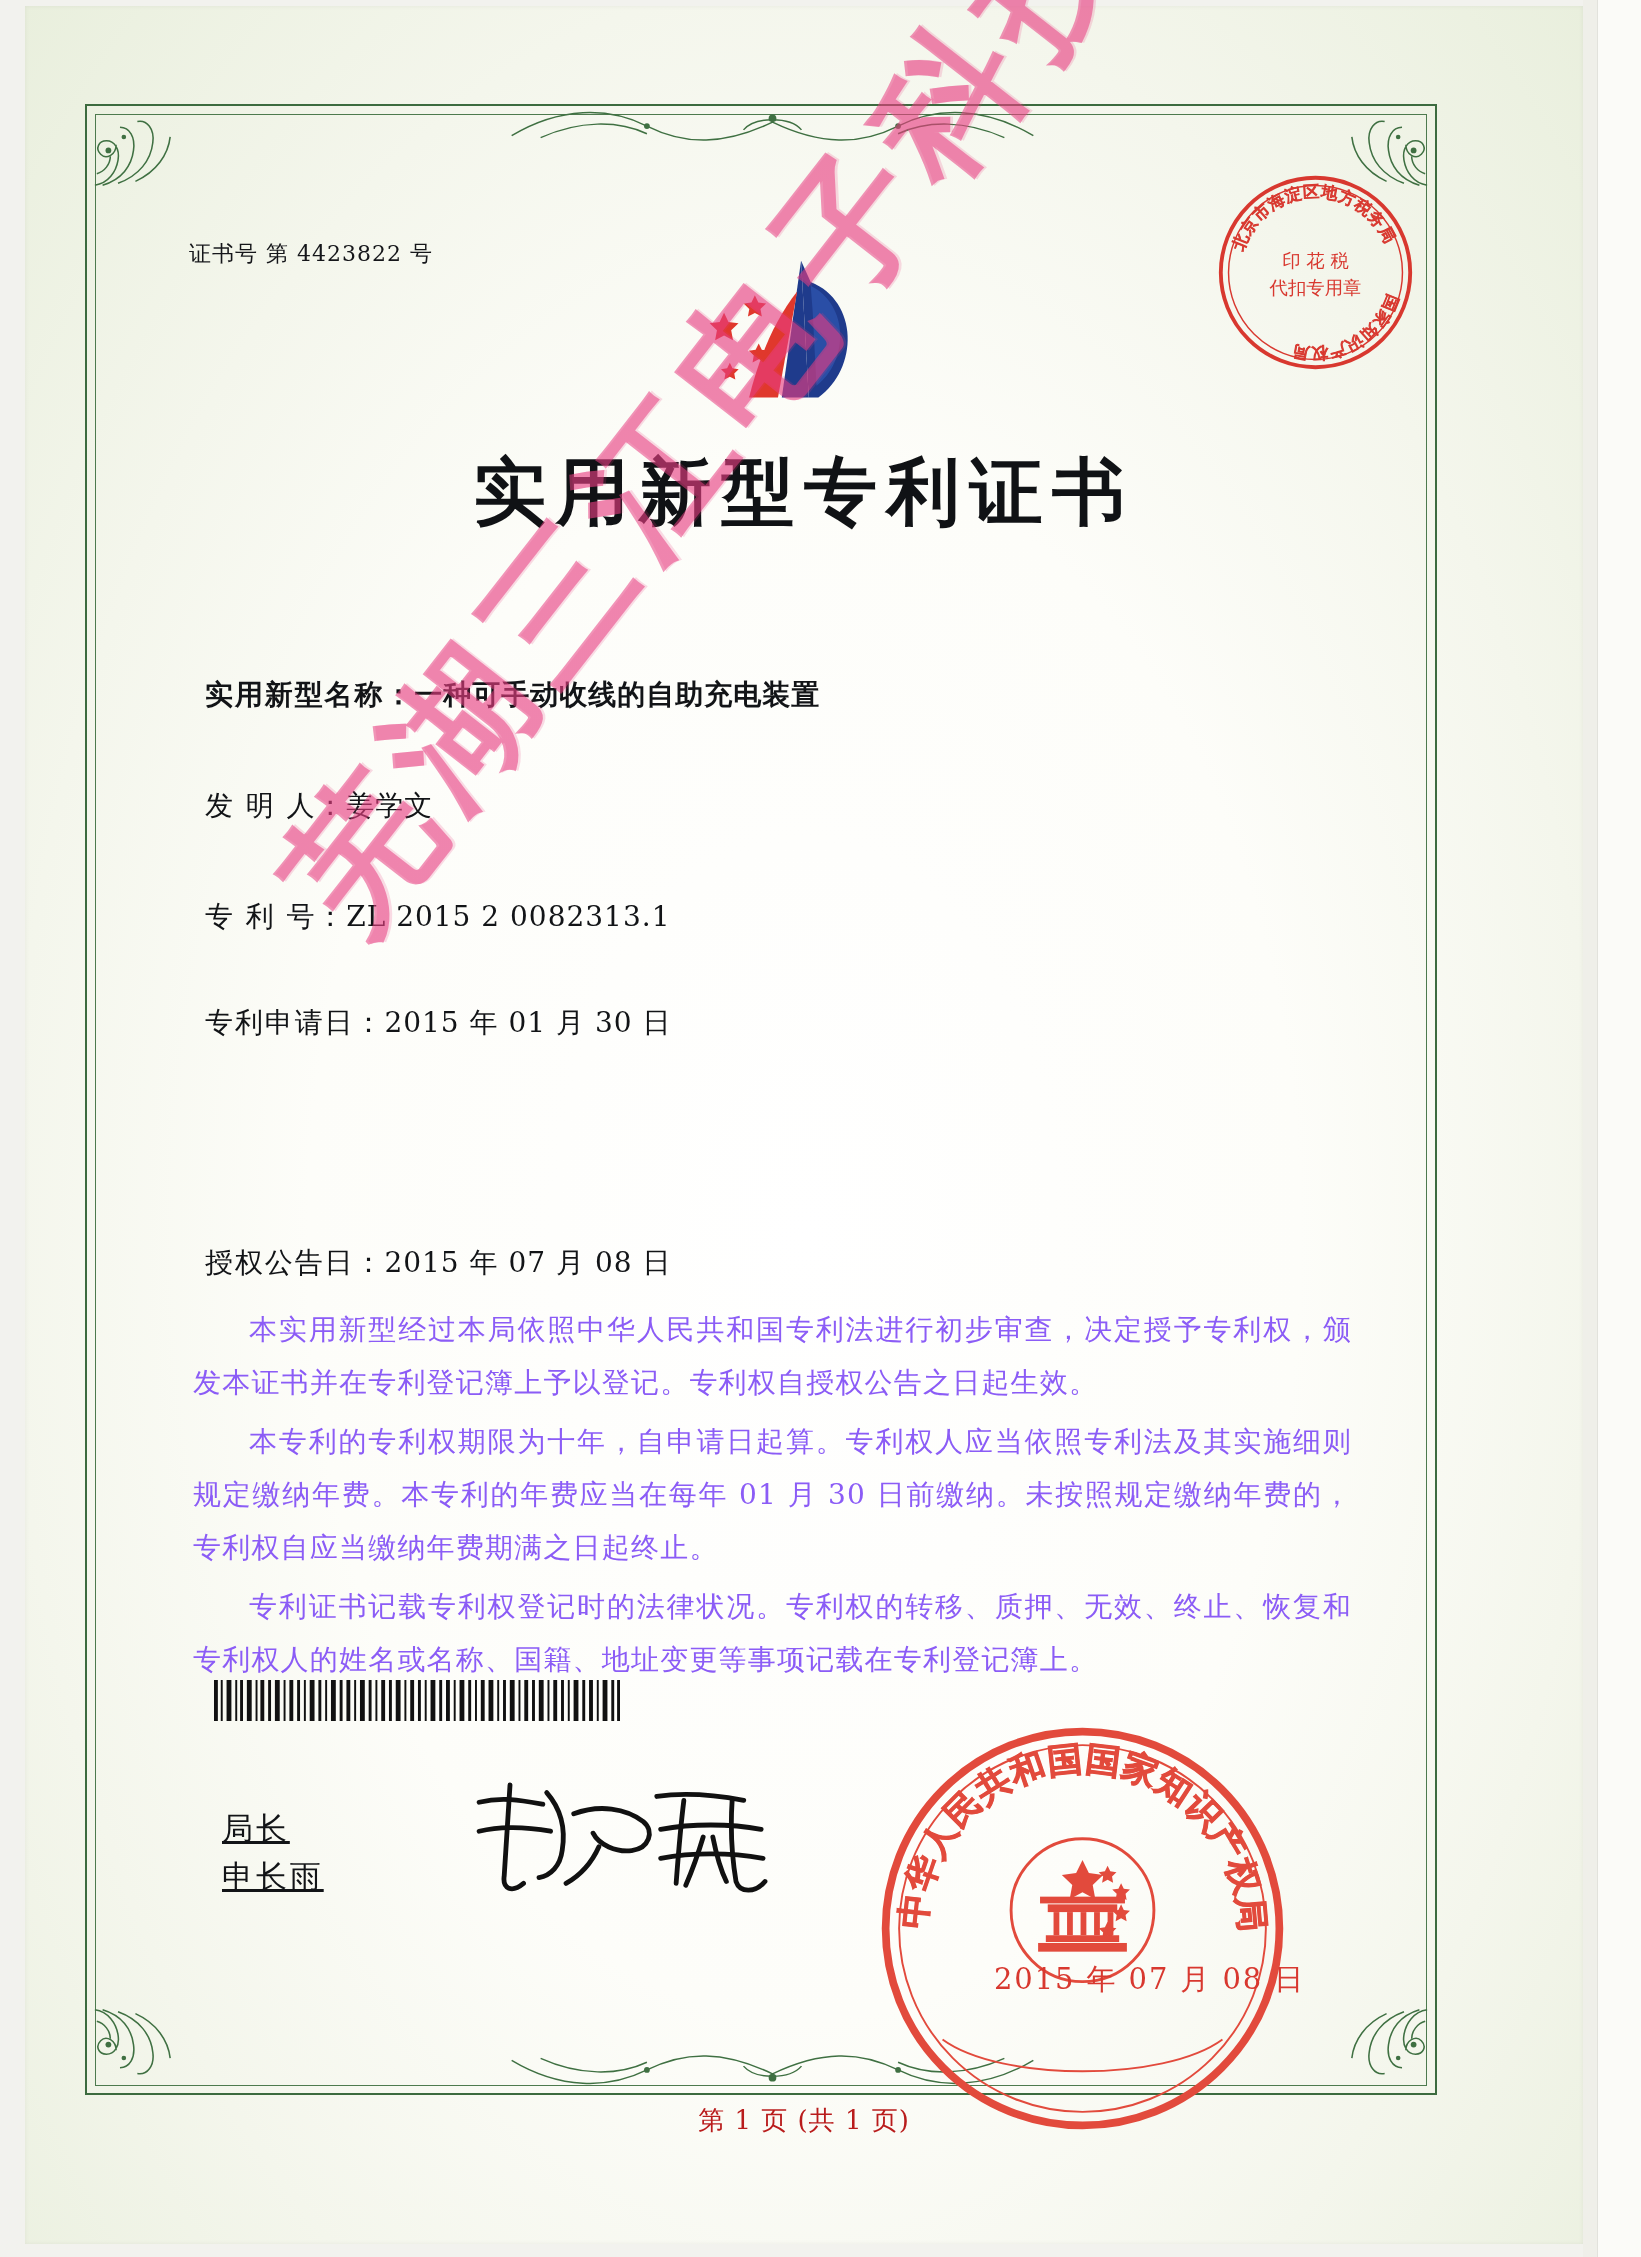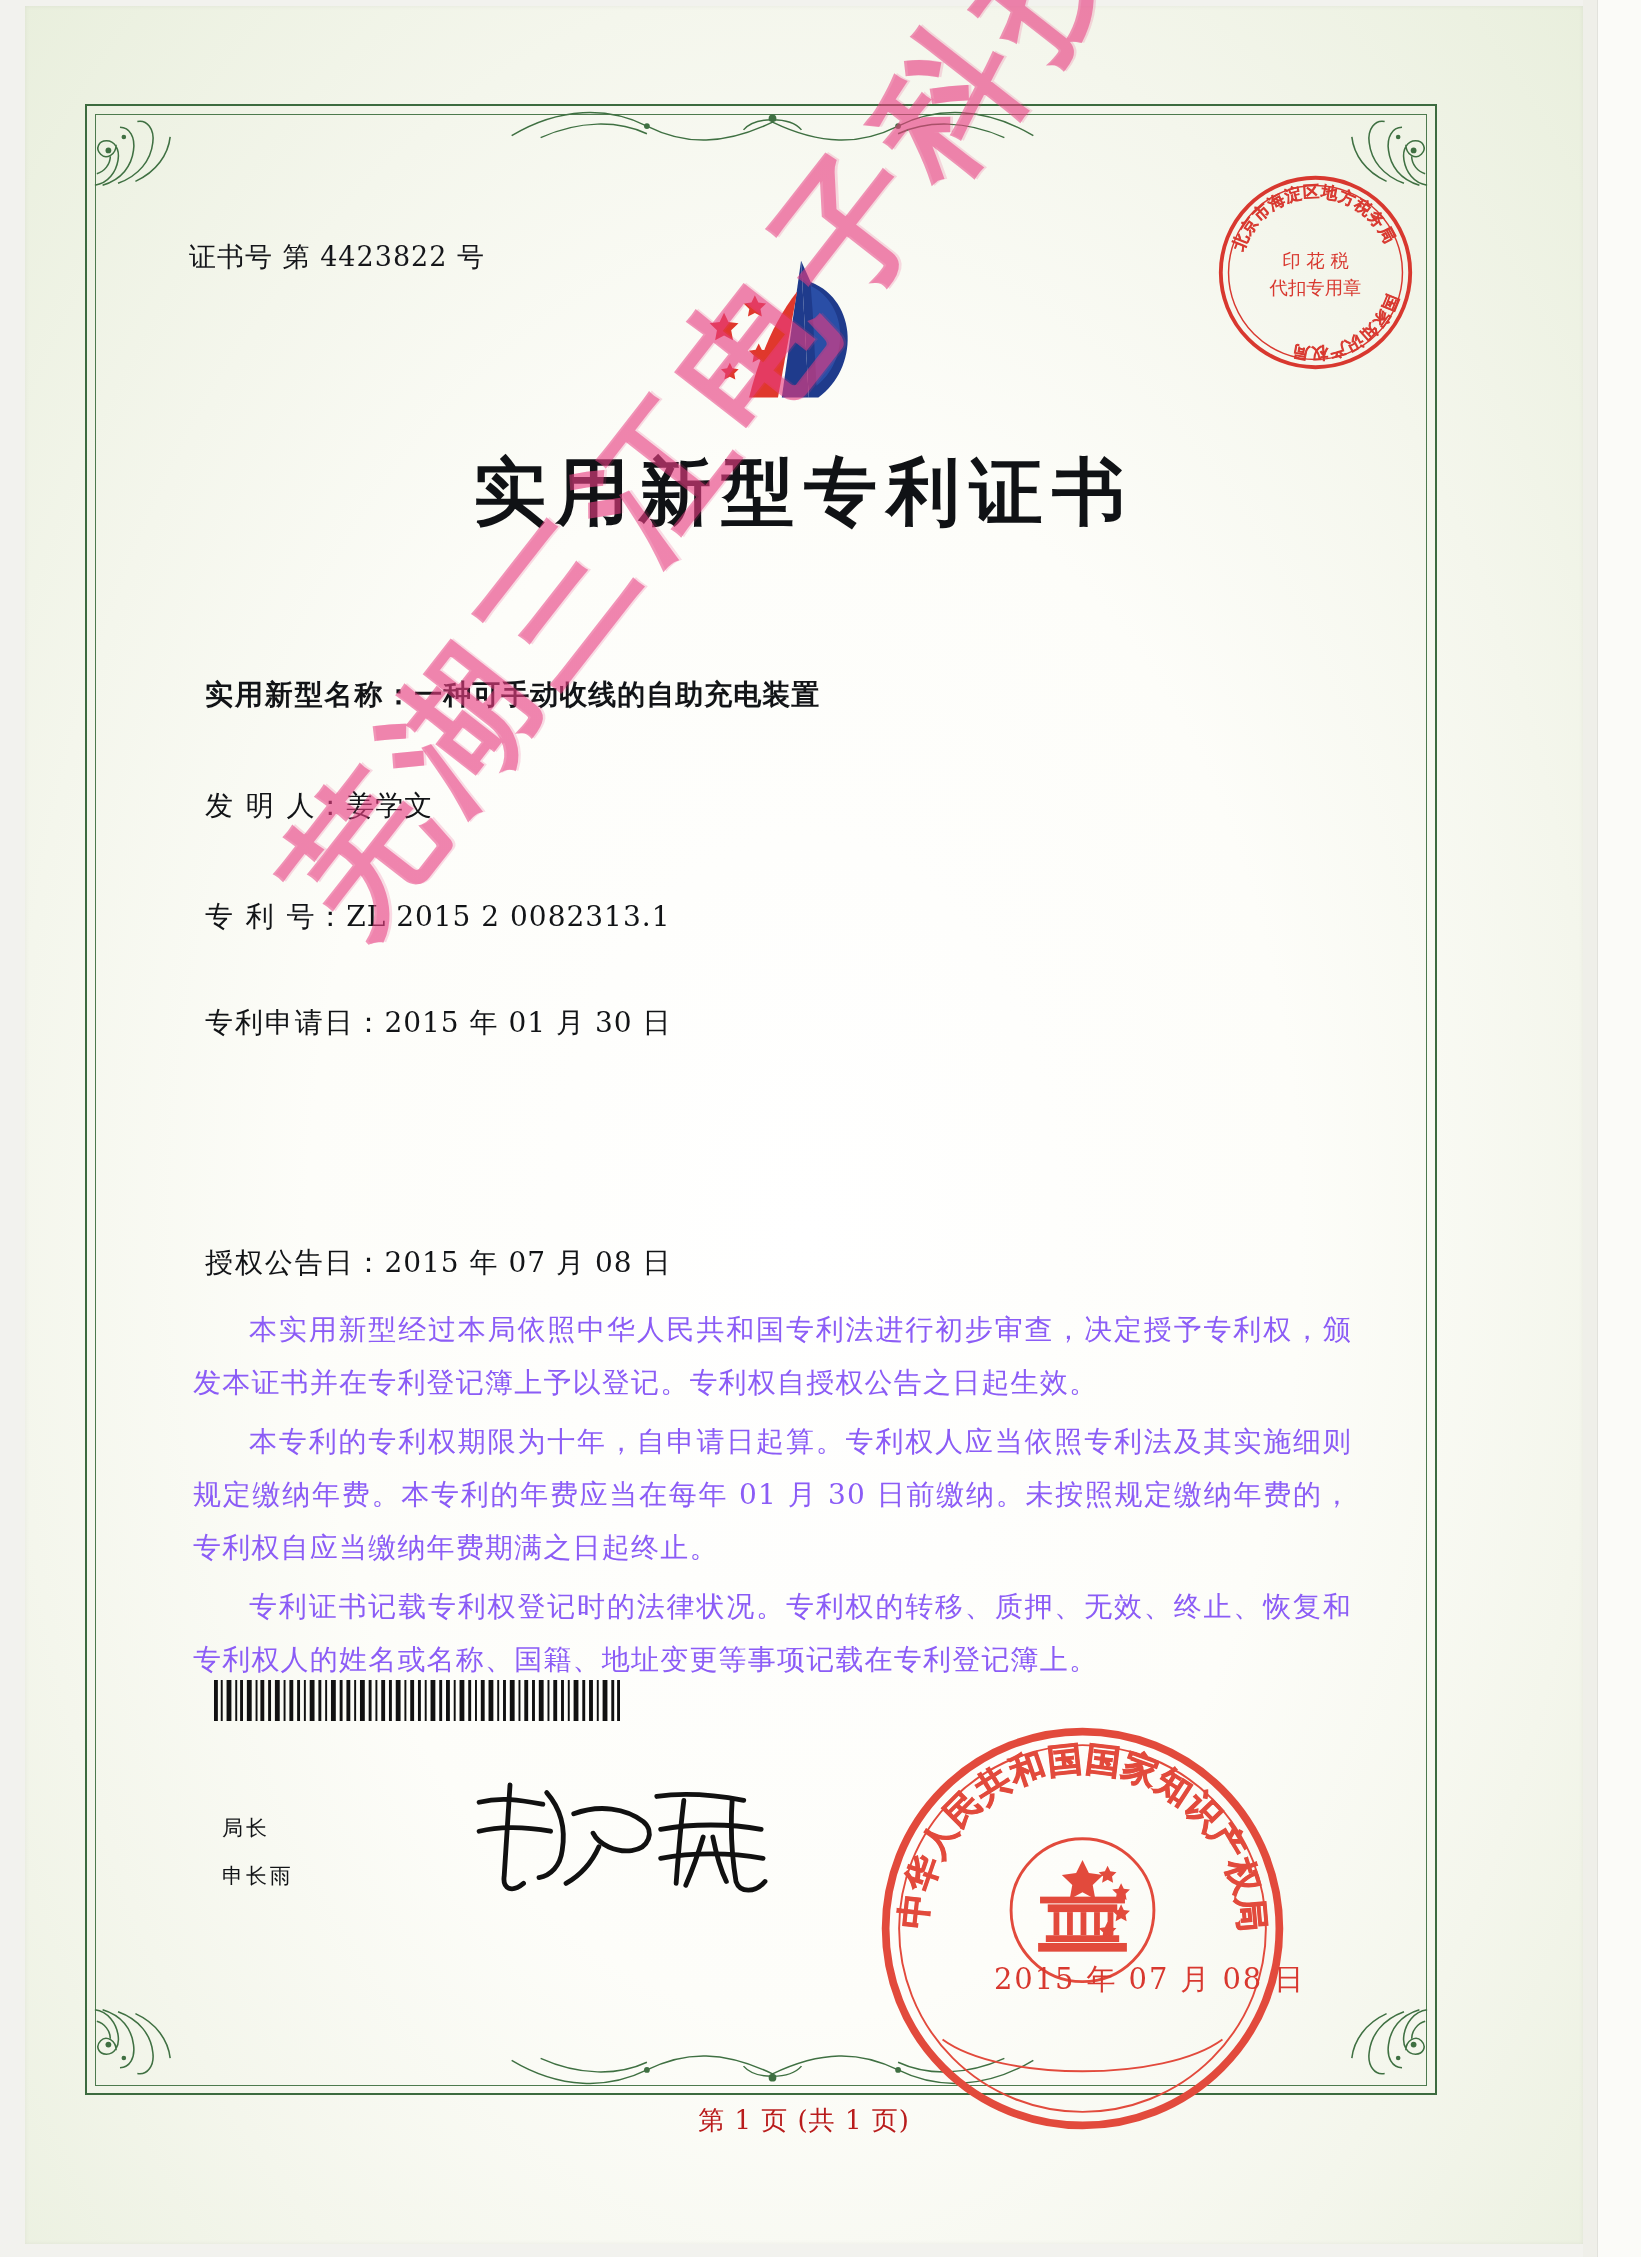--- a/index.html
+++ b/index.html
@@ -102,21 +102,21 @@
     color: #3f7042;
     transform: scaleY(-1);
   }
   .botflourish svg { width: 100%; height: 100%; display: block; }
 
   
   .cert-no {
     position: absolute;
     left: 189px;
     top: 239px;
-    font-size: 27px;
+    font-size: 22px;
     letter-spacing: 1px;
     color: #15161a;
     font-family: "DejaVu Serif", "Liberation Serif", serif;
   }
 
   .logo {
     position: absolute;
     left: 666px;
     top: 253px;
     width: 222px;
@@ -182,24 +182,25 @@
     width: 406px;
     height: 41px;
   }
   .barcode svg { width: 100%; height: 100%; display: block; }
 
   
   .sig-label {
     position: absolute;
     left: 222px;
     top: 1804px;
-    font-size: 21px;
+    font-size: 31px;
     line-height: 48px;
     color: #121417;
     letter-spacing: 2.9px;
+    text-decoration: underline;
   }
   .sig-hand {
     position: absolute;
     left: 454px;
     top: 1775px;
     width: 367px;
     height: 126px;
     color: #111;
   }
   .sig-hand svg { width: 100%; height: 100%; display: block; }

